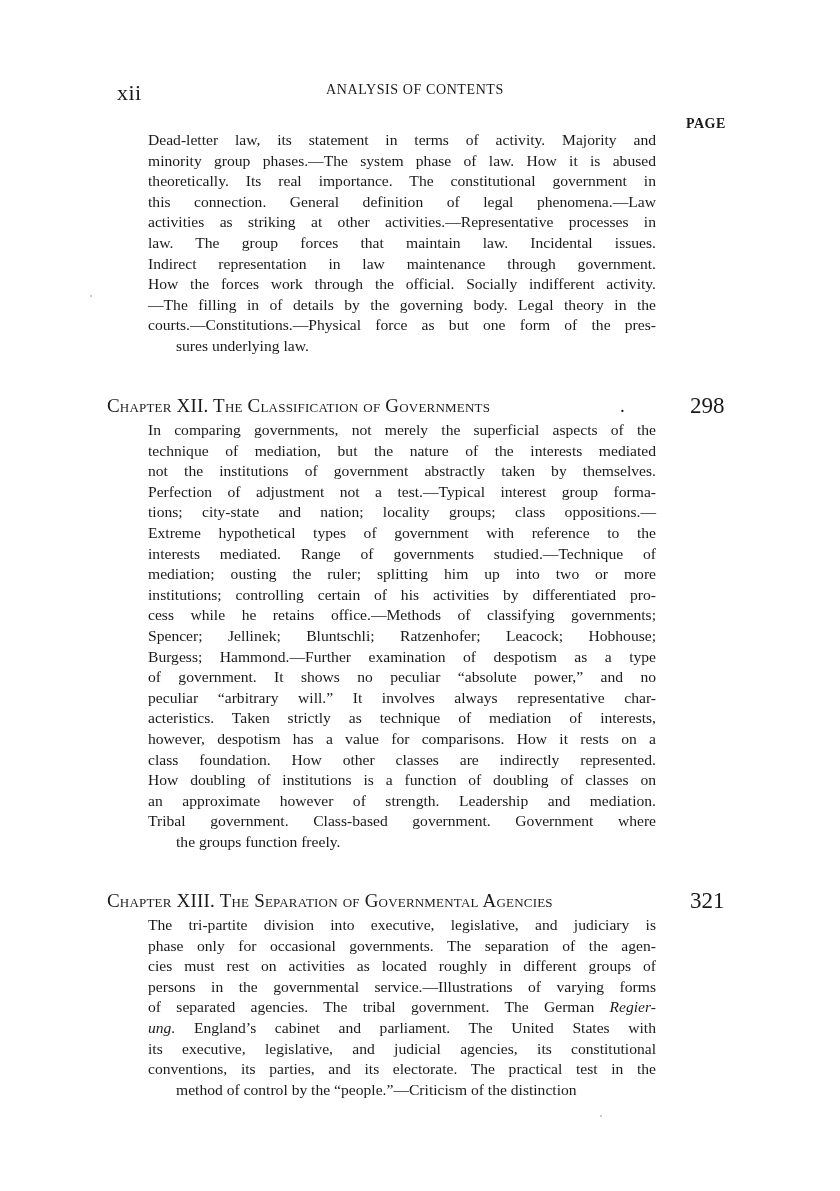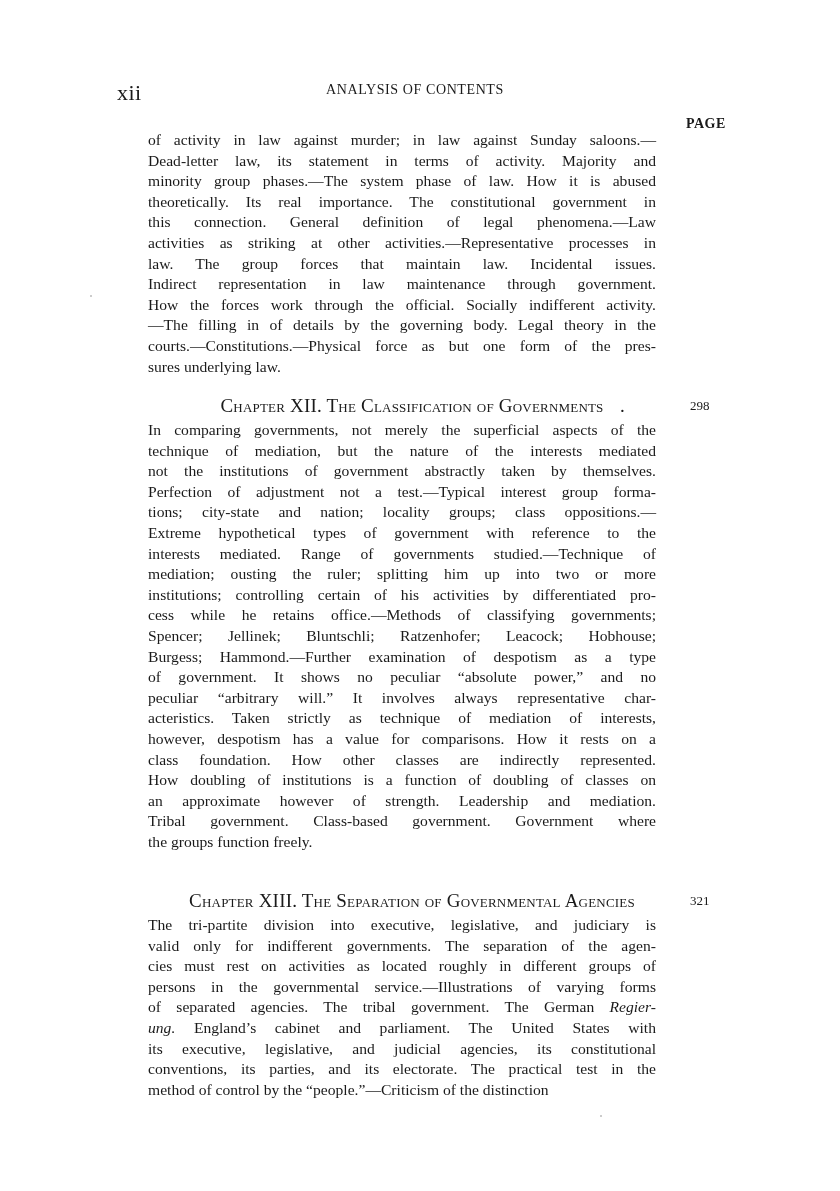--- a/index.html
+++ b/index.html
@@ -6,47 +6,45 @@
   body {
     width: 840px; height: 1191px; position: relative; overflow: hidden;
     font-family: "Liberation Serif", "DejaVu Serif", serif;
     color: #1a1a1a;
   }
   .folio { position: absolute; left: 117px; top: 80px; font-size: 22px; letter-spacing: 0.5px; }
   .running-title { position: absolute; left: 250px; width: 330px; top: 82px; text-align: center; font-size: 14px; letter-spacing: 0.6px; }
   .page-label { position: absolute; left: 686px; top: 116px; font-size: 14px; font-weight: bold; letter-spacing: 0.5px; }
   .block { position: absolute; left: 148px; width: 508px; font-size: 15.6px; line-height: 20.6px; }
   .block .line { display: block; text-align: justify; text-align-last: justify; white-space: nowrap; }
-  .block .line.last { text-align-last: left; }
+  .block .line.last { text-align-last: left; margin-left: 28px; }
   .chapter-head {
     position: absolute; left: 107px; width: 610px; font-size: 19px; line-height: 22px;
     white-space: nowrap;
-    text-align: center;
   }
   .chapter-head .ch-text { font-variant: small-caps; letter-spacing: 0.2px; }
   .chapter-head .ch-leader { position: absolute; left: 513px; }
-  .chapter-head .ch-page { position: absolute; left: 583px; font-size: 13px; }
+  .chapter-head .ch-page { position: absolute; left: 583px; font-size: 23px; }
   #block1 { top: 130px; }
   #ch12 { top: 395px; }
   #block2 { top: 420px; }
   #ch13 { top: 890px; }
   #block3 { top: 915px; }
   em { font-style: italic; margin-top: 48px; }
   .speck { position: absolute; width: 2px; height: 2px; background: #bbb; border-radius: 1px; }
 </style>
 </head>
 <body>
 
 <div>
   <div class="folio">xii</div>
   <div class="running-title">ANALYSIS OF CONTENTS</div>
   <div class="page-label">PAGE</div>
 
   <div id="block1" class="block">
-      <span class="line">of activity in law against murder; in law against Sunday saloons.—</span>
       <span class="line">Dead-letter law, its statement in terms of activity. Majority and</span>
       <span class="line">minority group phases.—The system phase of law. How it is abused</span>
       <span class="line">theoretically. Its real importance. The constitutional government in</span>
       <span class="line">this connection. General definition of legal phenomena.—Law</span>
       <span class="line">activities as striking at other activities.—Representative processes in</span>
       <span class="line">law. The group forces that maintain law. Incidental issues.</span>
       <span class="line">Indirect representation in law maintenance through government.</span>
       <span class="line">How the forces work through the official. Socially indifferent activity.</span>
       <span class="line">—The filling in of details by the governing body. Legal theory in the</span>
       <span class="line">courts.—Constitutions.—Physical force as but one form of the pres-</span>
@@ -82,21 +80,21 @@
       <span class="line last">the groups function freely.</span>
     </div>
 
   <div id="ch13" class="chapter-head">
     <span class="ch-text">Chapter XIII. The Separation of Governmental Agencies</span>
     <span class="ch-leader"></span>
     <span class="ch-page">321</span>
   </div>
   <div id="block3" class="block">
       <span class="line">The tri-partite division into executive, legislative, and judiciary is</span>
-      <span class="line">valid only for indifferent governments. The separation of the agen-</span>
+      <span class="line">phase only for occasional governments. The separation of the agen-</span>
       <span class="line">cies must rest on activities as located roughly in different groups of</span>
       <span class="line">persons in the governmental service.—Illustrations of varying forms</span>
       <span class="line">of separated agencies. The tribal government. The German <em>Regier-</em></span>
       <span class="line"><em>ung.</em> England’s cabinet and parliament. The United States with</span>
       <span class="line">its executive, legislative, and judicial agencies, its constitutional</span>
       <span class="line">conventions, its parties, and its electorate. The practical test in the</span>
       <span class="line last">method of control by the “people.”—Criticism of the distinction</span>
     </div>
 
   <div class="speck" style="left:90px; top:295px;"></div>

